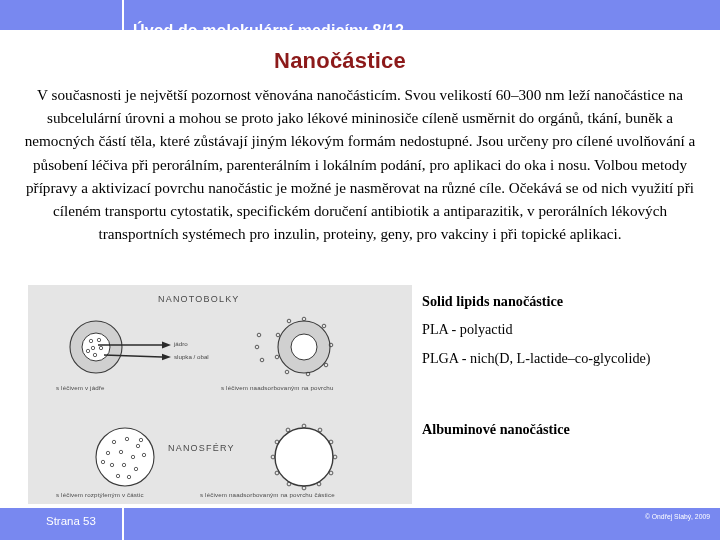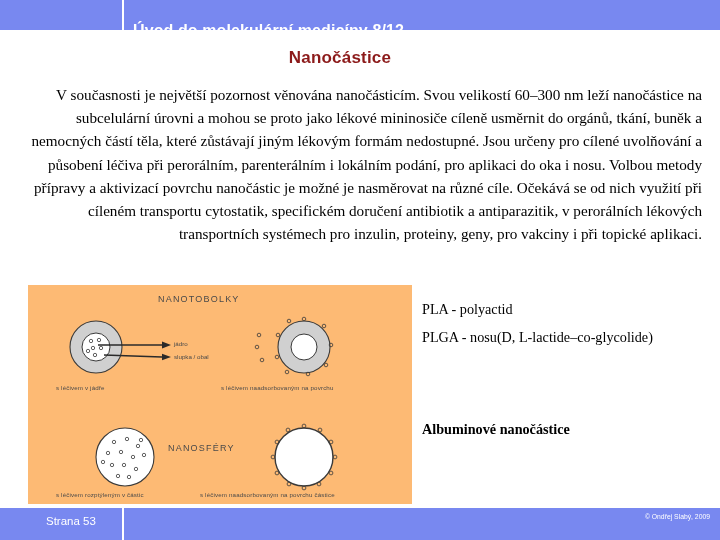--- a/index.html
+++ b/index.html
@@ -40,45 +40,45 @@
     letter-spacing: 0.1px;
     font-weight: bold;
   }
 
   
   #slide-title {
     position: absolute;
     left: 0; top: 48px;
     width: 680px;
     text-align: center;
-    font-size: 17px;
+    font-size: 22px;
     font-weight: bold;
     color: #8C1A1A;
     letter-spacing: 0.2px;
   }
 
   
   #body-paragraph {
     position: absolute;
     left: 18px; top: 83px;
     width: 684px;
     font-size: 15.2px;
     line-height: 23.2px;
     color: #000000;
-    text-align: right;
+    text-align: center;
     font-family: "Liberation Serif", serif;
   }
 
   
   #figure-panel {
     position: absolute;
     left: 28px; top: 285px;
     width: 384px;
     height: 219px;
-    background: #fdba74;
+    background: #e5e5e5;
     overflow: hidden;
   }
 
   .fig-heading {
     position: absolute;
     font-size: 9px;
     color: #4a4a4a;
     letter-spacing: 1.2px;
     white-space: nowrap;
   }
@@ -236,22 +236,23 @@
   <div class="fig-arrowlabel" style="left:146px; top:55px;">jádro</div>
   <div class="fig-arrowlabel" style="left:146px; top:68px;">slupka / obal</div>
 
   <div class="fig-caption" style="left:28px; top:99px;">s léčivem v jádře</div>
   <div class="fig-caption" style="left:193px; top:99px;">s léčivem naadsorbovaným na povrchu</div>
   <div class="fig-caption" style="left:28px; top:206px;">s léčivem rozptýleným v částic</div>
   <div class="fig-caption" style="left:172px; top:206px;">s  léčivem naadsorbovaným na povrchu částice</div>
 </div>
 
 <div id="list-group-one">
+    <div class="li-bold">Solid lipids nanočástice</div>
     <div class="li-plain">PLA - polyactid</div>
-    <div class="li-plain">PLGA - nosu(D, L-lactide–co-glycolide)</div>
+    <div class="li-plain">PLGA - nich(D, L-lactide–co-glycolide)</div>
   </div>
 <div id="list-group-two">
     <div class="li-bold">Albuminové nanočástice</div>
   </div>
 
 <div id="footer-bar"></div>
 <div id="footer-divider"></div>
 <div id="footer-page">Strana 53</div>
 <div id="footer-copyright">© Ondřej Slabý, 2009</div>
 

